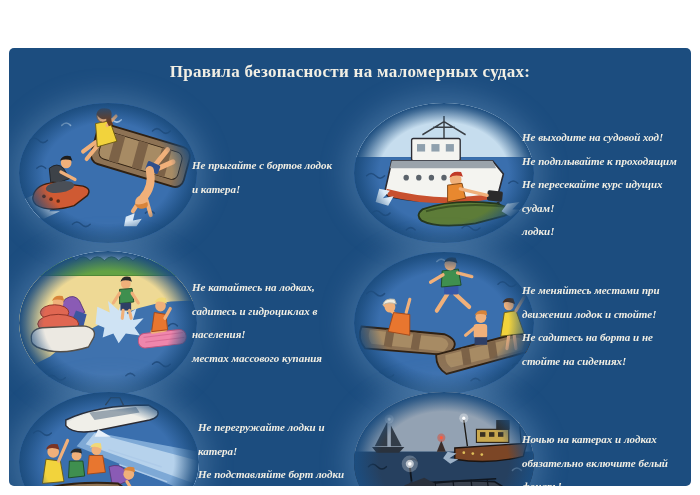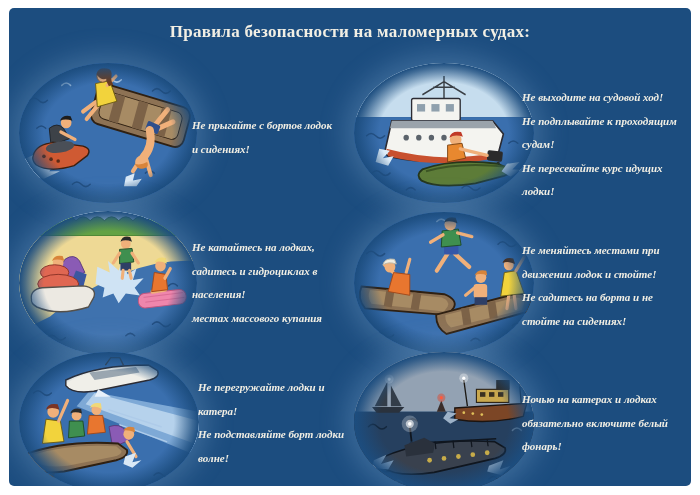--- a/index.html
+++ b/index.html
@@ -1,17 +1,17 @@
 <!DOCTYPE html>
 <html style="--background: #1c4d7f; --frame: #ffffff; --text: #f2efe4;"><head>
 <meta charset="utf-8">
 <style>
   html,body{margin:0;padding:0;width:700px;height:495px;overflow:hidden;
     font-family:"Liberation Serif",serif;background:#ffffff;}
-  .poster{position:absolute;inset:0;background:var(--frame,#ffffff);}
+  .poster{position:absolute;inset:0;background:var(--frame,#ffffff);margin-top:40px;}
   .inner{position:absolute;left:9px;top:8px;right:9px;bottom:9px;
     background:var(--background,#1c4d7f);border-radius:5px;overflow:hidden;}
   .title{position:absolute;top:14px;left:0;right:0;text-align:center;
     color:var(--text,#f2efe4);font-weight:bold;font-size:17px;letter-spacing:.3px;}
   .oval{position:absolute;border-radius:50%;overflow:hidden;
     box-shadow:0 0 26px 9px rgba(145,183,224,.28);}
   .oval::after{content:"";position:absolute;inset:0;border-radius:50%;
     background:radial-gradient(50% 50% at 50% 50%,
       rgba(28,77,127,0) 60%, rgba(28,77,127,0) 72%,
       rgba(28,77,127,.78) 93%, var(--background,#1c4d7f) 100%);}
@@ -83,21 +83,21 @@
       <ellipse cx="46" cy="90" rx="16" ry="6" fill="#4a4f57" transform="rotate(-8 46 90)"></ellipse>
       <circle cx="28" cy="100" r="2" fill="#5a2a16"></circle>
             <circle cx="36" cy="103" r="2" fill="#5a2a16"></circle>
             <circle cx="44" cy="105" r="2" fill="#5a2a16"></circle>
     </g>
     <path d="M120 122 l10 -4 l-2 8 l10 -2 l-6 8 l-14 0 z" fill="#d9e8f6"></path>
    </svg>
   </div>
   <div class="caption" style="left:183px;top:106px">
     <div class="cap-line">Не прыгайте с бортов лодок</div>
-    <div class="cap-line">и сидениях!</div>
+    <div class="cap-line">и катера!</div>
   </div>
 
   <div class="oval" style="left:345px;top:55px;width:180px;height:140px">
    <svg class="scene" viewBox="0 0 200 150" preserveAspectRatio="none">
     <rect width="200" height="58" fill="#c6ddee"></rect>
     <rect y="58" width="200" height="92" fill="#3a6fae"></rect>
     <path class="wd" d="M14 78 q5 -5 10 0 q5 5 10 0"></path>
     <path class="wd" d="M172 86 q5 -5 10 0"></path>
     <path class="wd" d="M20 118 q5 -5 10 0 q5 5 10 0"></path>
     <path class="wd" d="M120 134 q5 -5 10 0 q5 5 10 0"></path>
@@ -127,22 +127,22 @@
       <path class="sk3" d="M118 92 L148 99"></path>
       <path d="M76 114 q34 -12 84 -6 l12 5 q4 5 -5 8 l-32 8 q-42 6 -60 -3 q-7 -6 1 -12 z" fill="#5d7c38" stroke="#26361a" stroke-width="2"></path>
       <path d="M80 116 q36 -10 88 -5" stroke="#3c5524" stroke-width="2" fill="none"></path>
       <path d="M170 108 l14 -2 l-8 8 l10 0 l-12 8 l-10 -6 z" fill="#dcebf7"></path>
     </g>
    </svg>
   </div>
   <div class="caption" style="left:513px;top:78px">
     <div class="cap-line">Не выходите на судовой ход!</div>
     <div class="cap-line">Не подплывайте к проходящим</div>
+    <div class="cap-line">Не пересекайте курс идущих</div>
     <div class="cap-line">судам!</div>
-    <div class="cap-line">Не пересекайте курс идущих</div>
     <div class="cap-line">лодки!</div>
   </div>
 
   <div class="oval" style="left:10px;top:203px;width:178px;height:144px">
    <svg class="scene" viewBox="0 0 200 150" preserveAspectRatio="none">
     <rect width="200" height="150" fill="#3f72ae"></rect>
     <rect width="200" height="12" fill="#d8e9f5"></rect>
     <path d="M0 10 q8 -8 16 0 q8 -8 16 0 q8 -8 16 0 q8 -8 16 0 q8 -8 16 0 q8 -8 16 0 q8 -8 16 0 q8 -8 16 0 q8 -8 16 0 q8 -8 16 0 q8 -8 16 0 q8 -8 16 0 q8 -8 16 0 L200 26 L0 26 z" fill="#63a244" stroke="#3e7028" stroke-width="1"></path>
     <path d="M0 26 L200 26 L200 52 q-45 -2 -85 14 q-50 20 -80 44 L0 126 z" fill="#eed995"></path>
     <path class="wd" d="M32 132 q5 -5 10 0 q5 5 10 0"></path>

